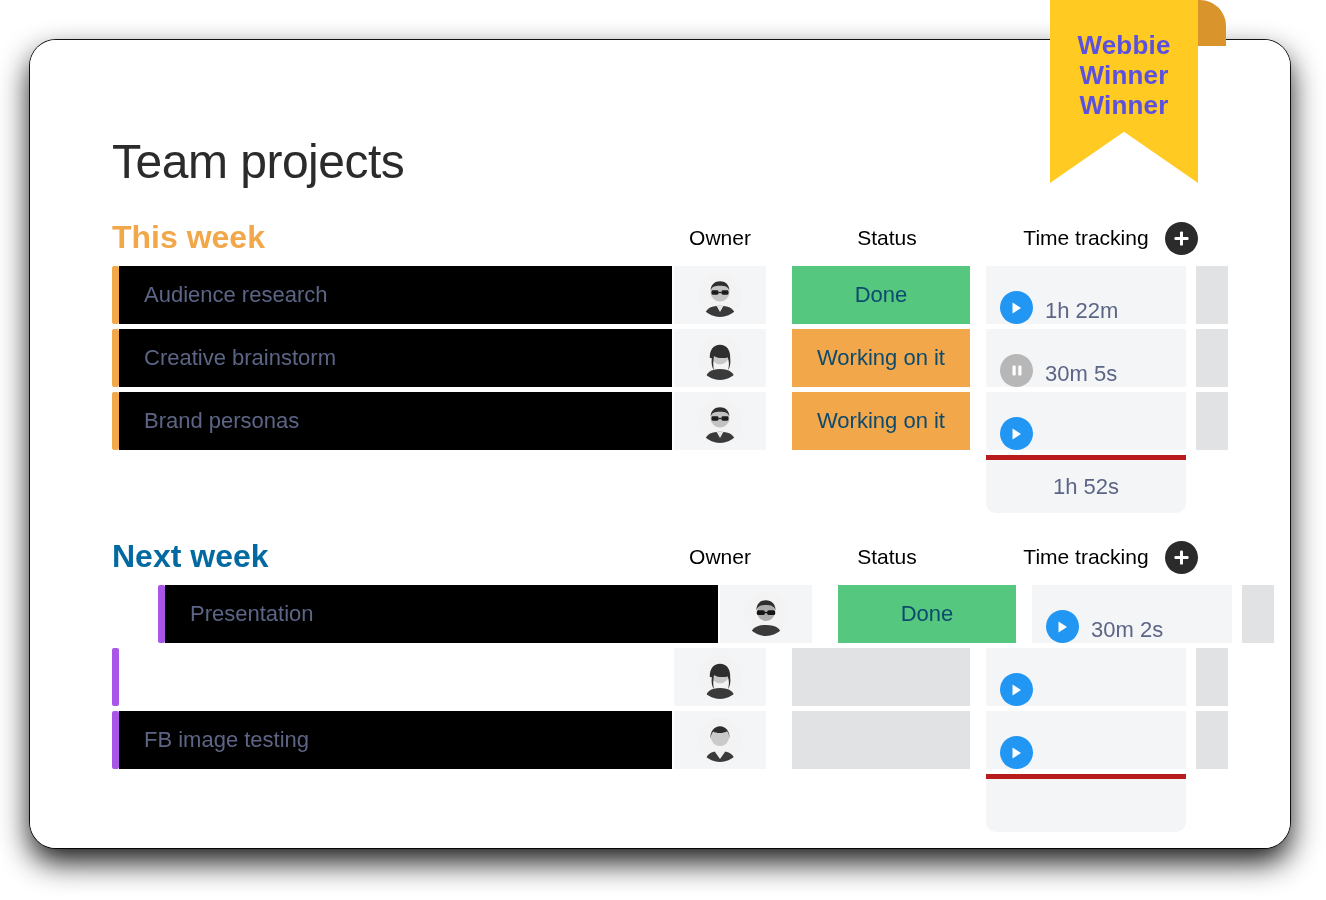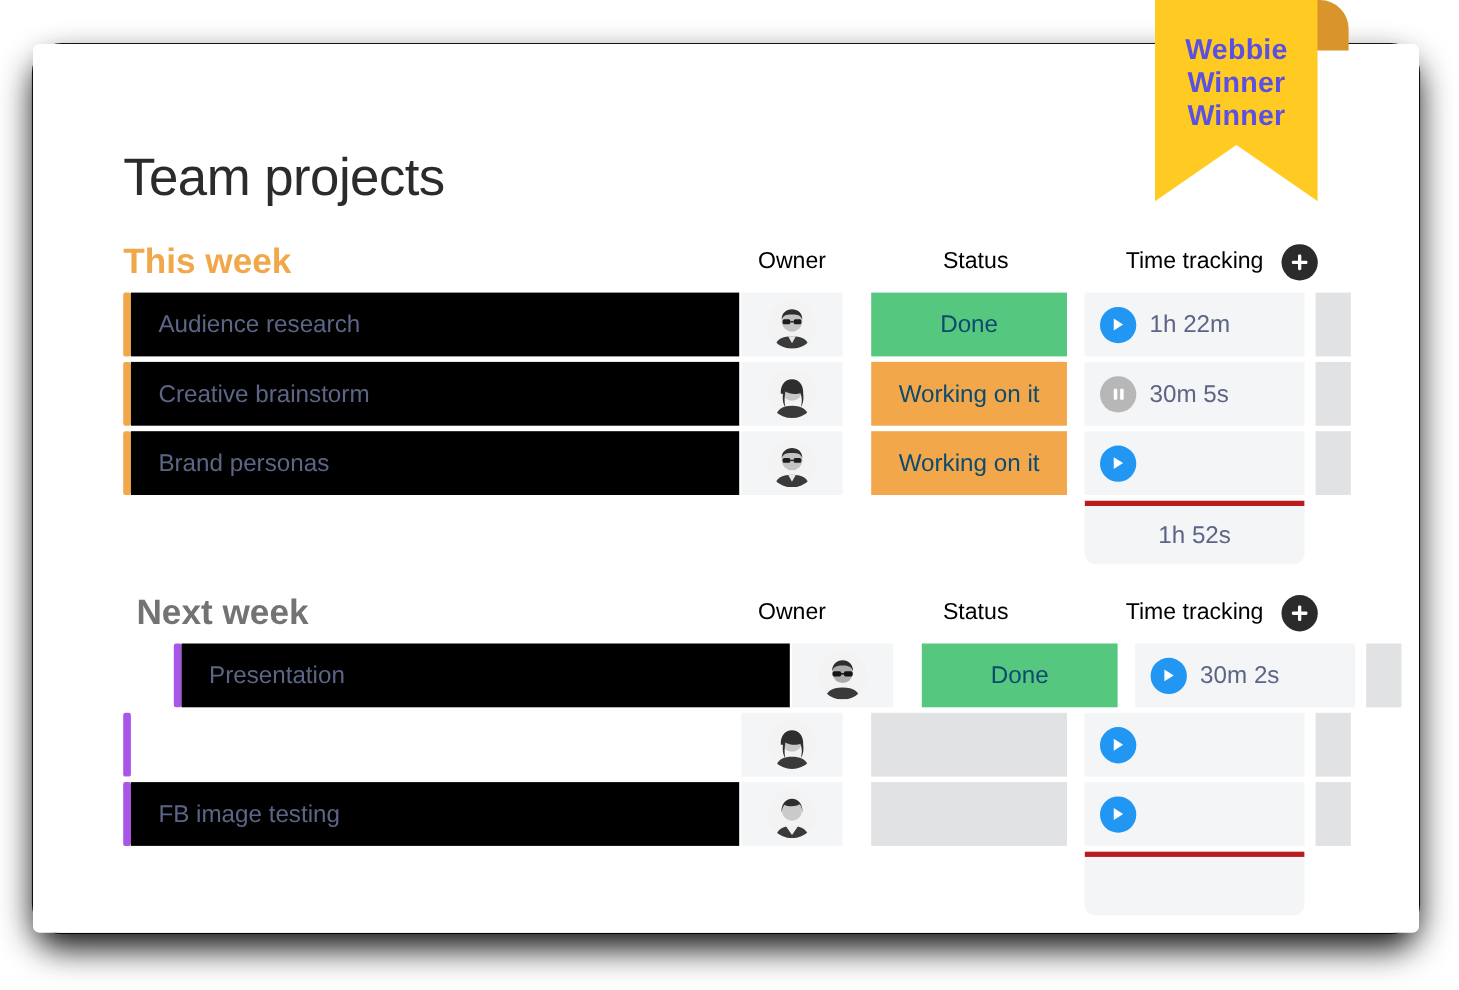--- a/index.html
+++ b/index.html
@@ -23,21 +23,21 @@
     width: 1260px;
     height: 808px;
     background: #ffffff;
     border-radius: 26px;
     box-shadow: 0 14px 30px rgba(0,0,0,0.92), 0 0 0 1px rgba(0,0,0,0.9);
     overflow: visible;
   }
   #card-clip {
     position: absolute;
     inset: 0;
-    border-radius: 6px;
+    border-radius: 26px;
     background: #fff;
     overflow: hidden;
   }
 
   
   #ribbon-wrap {
     position: absolute;
     left: 1018px;
     top: 0px;
     width: 208px;
@@ -189,21 +189,21 @@
     color: #0c4a6e;
     font-size: 22px;
     background: #e1e2e4;
   }
   .cell-time {
     position: absolute;
     left: 874px; top: 0;
     width: 200px; height: 58px;
     background: #f4f5f7;
     display: flex;
-    align-items: center;
+    align-items: flex-end;
     padding-left: 14px;
     box-sizing: border-box;
     gap: 12px;
     font-size: 22px;
     color: #5c6585;
   }
   .cell-extra {
     position: absolute;
     left: 1084px; top: 0;
     width: 32px; height: 58px;
@@ -339,21 +339,21 @@
                 </div>
                 <span></span>
               </div>
               <div class="cell-extra"></div>
             </div>
             <div class="summary" style="top: 189px;">1h 52s</div>
           </div>
         </div>
         <div class="group" style="position: absolute; left: 0px; top: 501px; width: 1100px;">
           <div class="group-header">
-            <div class="group-title" style="color: #737373; margin-left: 12px;">Next week</div>
+            <div class="group-title" style="color: #0369a1;">Next week</div>
             <div class="col-head owner">Owner</div>
             <div class="col-head status">Status</div>
             <div class="col-head time">Time tracking</div>
             <div class="plus-icon">
               <svg width="19" height="19" viewBox="0 0 19 19">
                 <rect x="8" y="2.4" width="3" height="14.2" rx="1.2" fill="#fff"></rect>
                 <rect x="2.4" y="8" width="14.2" height="3" rx="1.2" fill="#fff"></rect>
               </svg>
             </div>
           </div>

